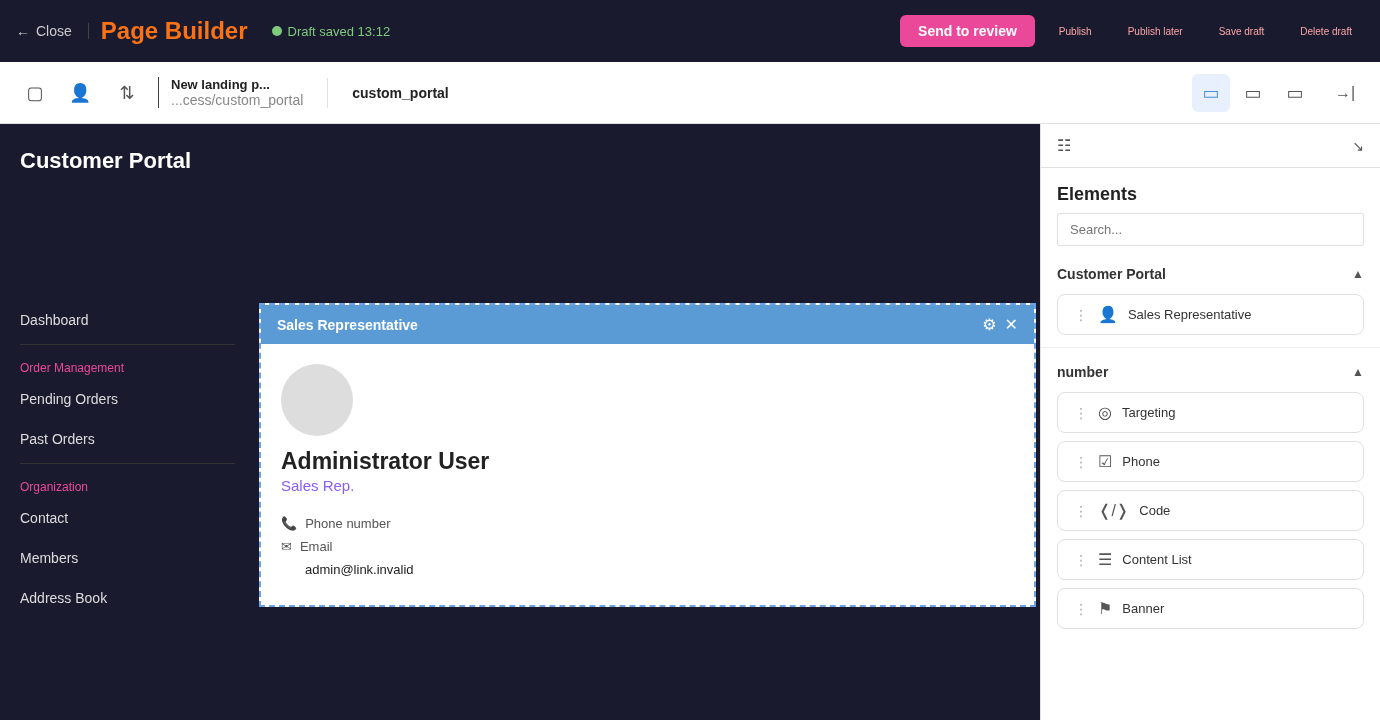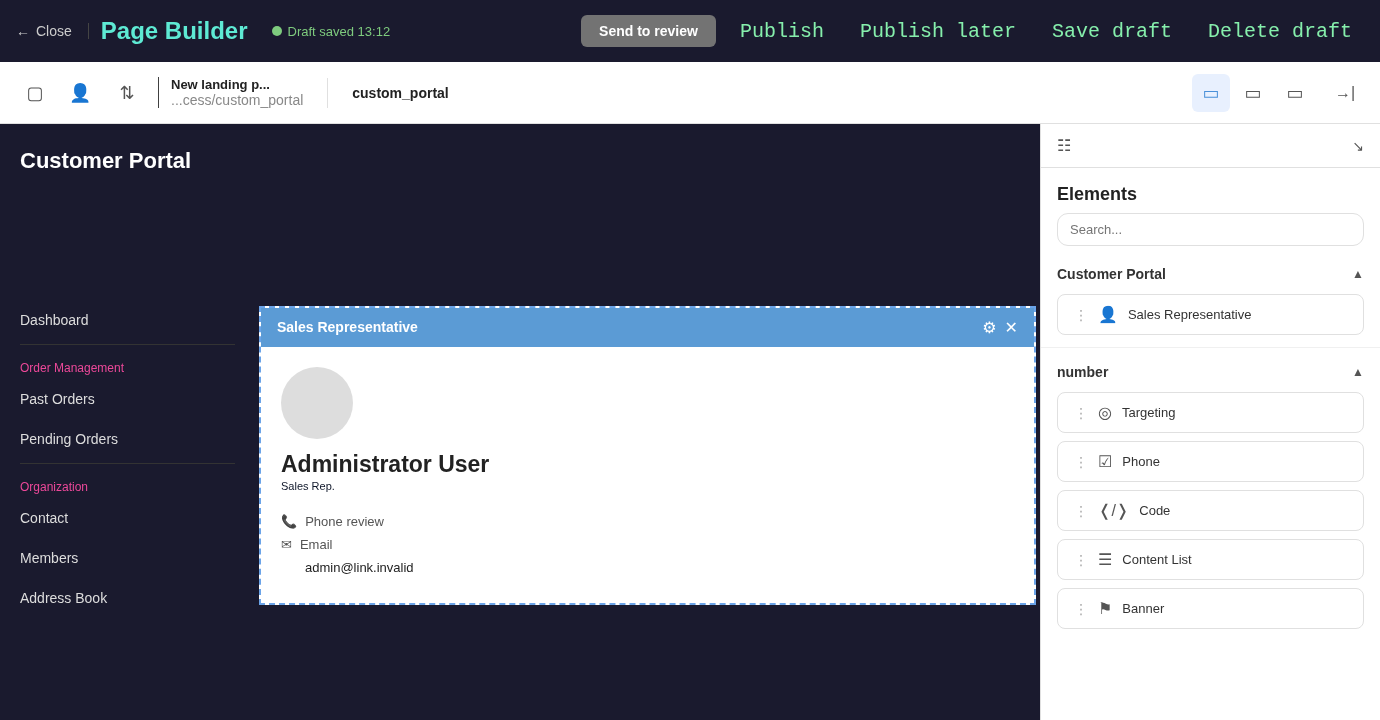--- a/index.html
+++ b/index.html
@@ -17,36 +17,36 @@
       top: 0; left: 0; right: 0;
       z-index: 100;
     }
     .topbar-close {
       display: flex; align-items: center; gap: 6px;
       color: #ccc; font-size: 14px; cursor: pointer;
       padding-right: 16px;
       border-right: 1px solid #444;
     }
     .topbar-title {
-      color: #5eead4; font-size: 24px; font-weight: 700;
+      color: #f97316; font-size: 24px; font-weight: 700;
       margin-right: 12px;
     }
     .draft-status {
       display: flex; align-items: center; gap: 6px;
       color: #7ecb7e; font-size: 13px;
     }
     .topbar-spacer { flex: 1; }
     .btn-send-review {
-      background: #737373; color: #fff; border: none;
+      background: #ec4899; color: #fff; border: none;
       border-radius: 6px; padding: 8px 18px;
       font-size: 14px; font-weight: 600; cursor: pointer;
     }
     .btn-topbar {
-      background: none; border: none; color: #86efac;
-      font-size: 20px; cursor: pointer; padding: 8px 12px; font-family: Liberation Mono, monospace;
+      background: none; border: none; color: #fca5a5;
+      font-size: 10px; cursor: pointer; padding: 8px 12px;
     }
 
     
     .secondbar {
       display: flex;
       align-items: center;
       background: #fff;
       height: 62px;
       padding: 0 16px;
       gap: 8px;
@@ -181,21 +181,21 @@
     .contact-avatar {
       width: 72px; height: 72px;
       background: #ddd; border-radius: 50%;
       margin-bottom: 12px;
     }
     .contact-name {
       font-size: 23px; font-weight: 700; color: #222;
       margin-bottom: 2px;
     }
     .contact-role {
-      font-size: 11px; color: #0f172a;
+      font-size: 15px; color: #8b5cf6;
       margin-bottom: 22px;
     }
     .contact-field {
       display: flex; align-items: center; gap: 8px;
       margin-bottom: 8px; color: #555; font-size: 13px;
     }
     .contact-field-value {
       font-size: 13px; color: #222;
       margin-left: 24px; margin-bottom: 8px;
     }
@@ -223,21 +223,21 @@
       color: #555; font-size: 14px; cursor: pointer;
     }
     .panel-title {
       padding: 16px 16px 8px;
       font-size: 18px; font-weight: 700; color: #222;
     }
     .search-box {
       margin: 0 16px 12px;
       padding: 8px 12px;
       border: 1px solid #e0e0e0;
-      border-radius: 11px;
+      border-radius: 2px;
       font-size: 13px;
       color: #aaa;
       width: calc(100% - 32px);
     }
     .section-header {
       display: flex; align-items: center; justify-content: space-between;
       padding: 8px 16px;
       font-size: 14px; font-weight: 600; color: #333;
     }
     .section-chevron { color: #555; font-size: 12px; }
@@ -311,22 +311,22 @@
       <div class="portal-header">
         <span>Customer Portal</span>
       </div>
 
       <div class="portal-body">
 
         <div class="portal-sidebar">
           <div class="portal-nav-item">Dashboard</div>
           <hr class="portal-nav-divider">
           <div class="portal-nav-section">Order Management</div>
+          <div class="portal-nav-item">Pending Orders</div>
           <div class="portal-nav-item">Past Orders</div>
-          <div class="portal-nav-item">Pending Orders</div>
           <hr class="portal-nav-divider">
           <div class="portal-nav-section">Organization</div>
           <div class="portal-nav-item">Contact</div>
           <div class="portal-nav-item">Members</div>
           <div class="portal-nav-item">Address Book</div>
         </div>
 
         <div class="portal-content">
 
           <div class="element-header-bar">
@@ -336,21 +336,21 @@
               <button class="element-header-btn">✕</button>
             </div>
           </div>
 
           <div class="contact-card">
             <div class="contact-avatar"></div>
             <div class="contact-name">Administrator User</div>
             <div class="contact-role">Sales Rep.</div>
             <div class="contact-field">
               <span>📞</span>
-              <span>Phone review</span>
+              <span>Phone number</span>
             </div>
             <div class="contact-field">
               <span>✉</span>
               <span>Email</span>
             </div>
             <div class="contact-field-value">admin@link.invalid</div>
           </div>
         </div>
       </div>
     </div>

